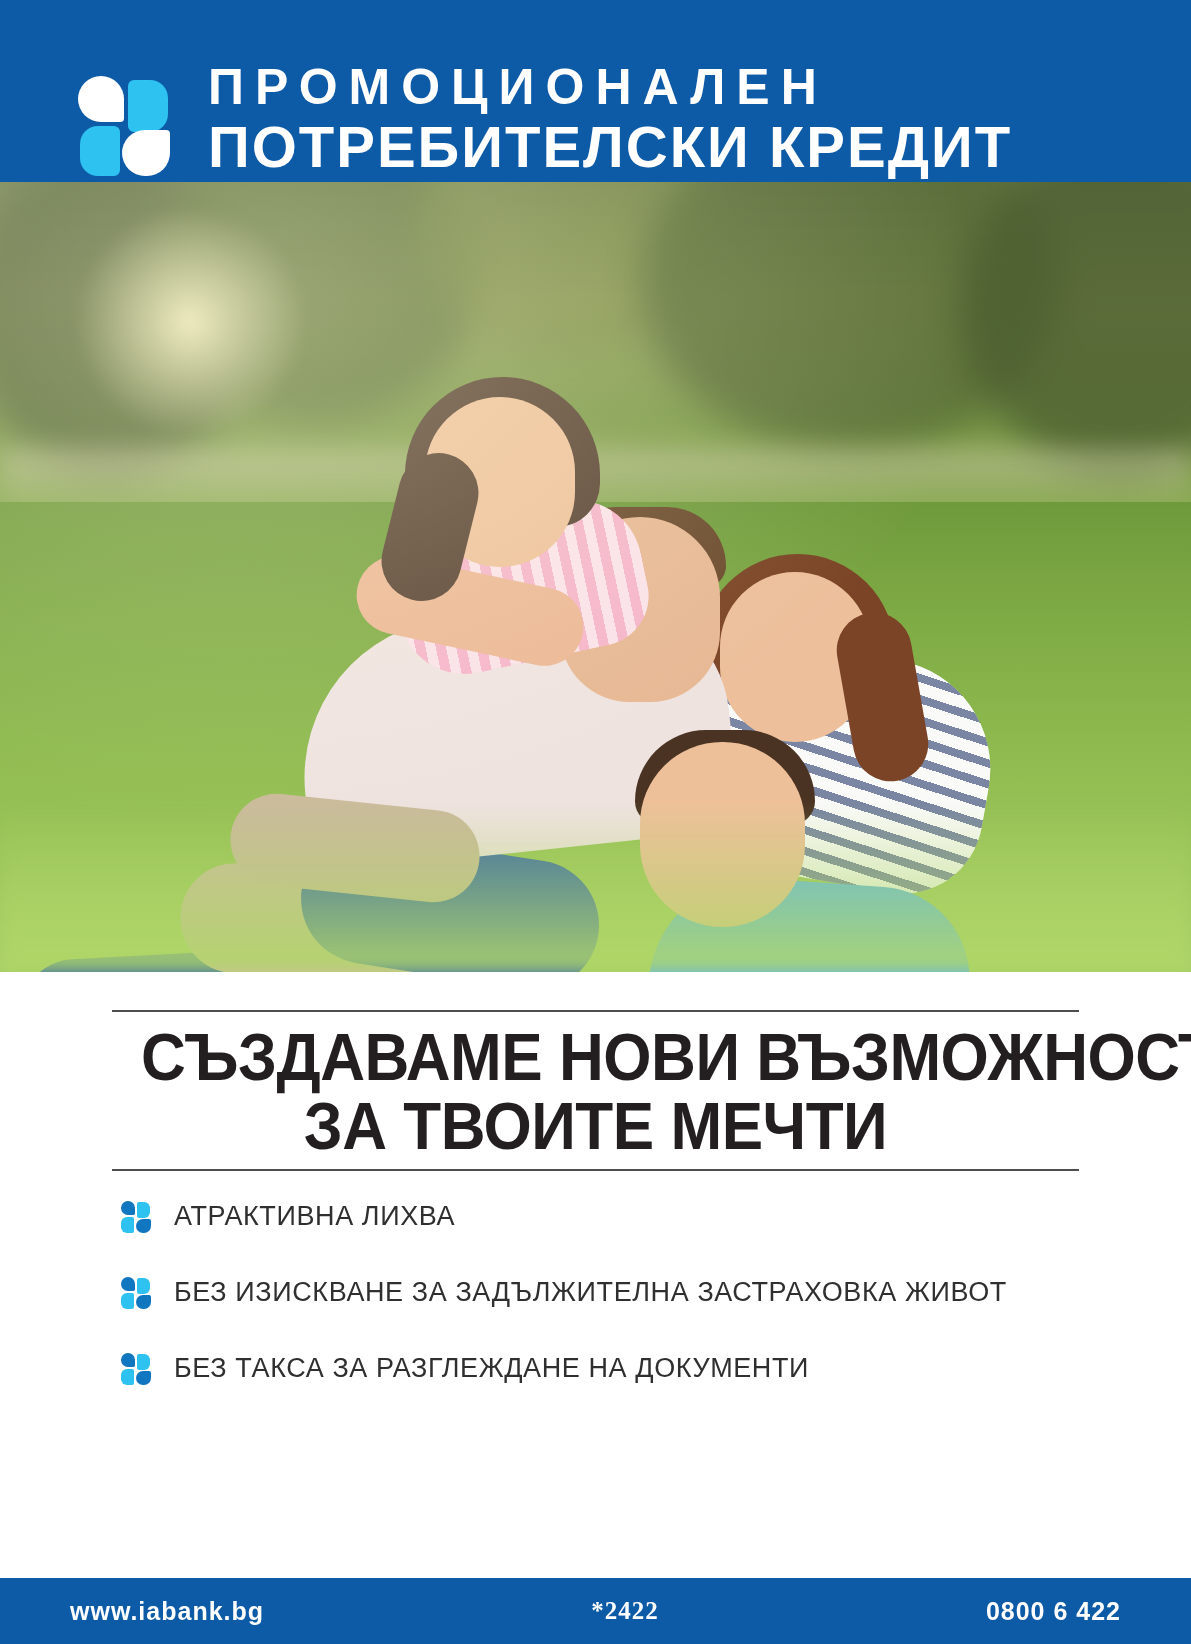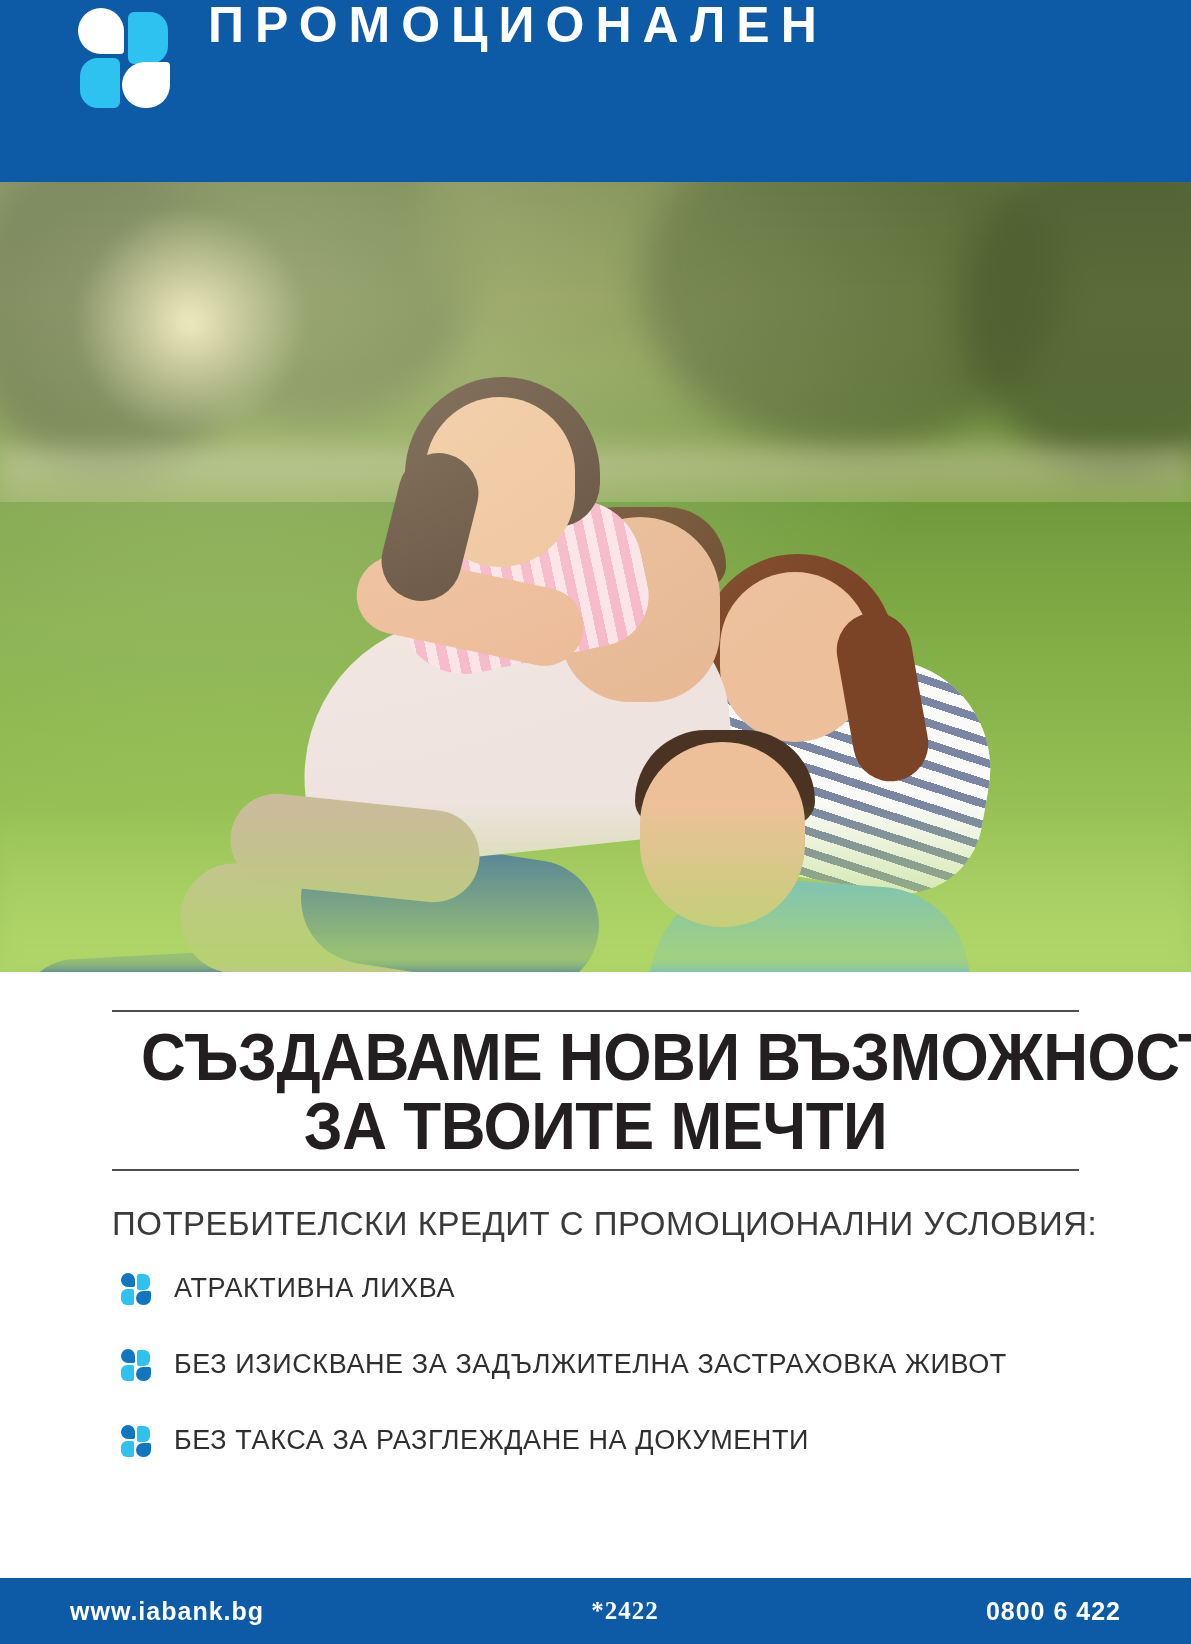--- a/index.html
+++ b/index.html
@@ -23,21 +23,21 @@
     display: flex;
     flex-direction: column;
   }
 
   
   .header {
     position: relative;
     height: 182px;
     background: #0d5aa7;
     display: flex;
-    align-items: flex-start;
+    align-items: flex-end;
     padding: 0 0 0 70px;
     box-sizing: border-box;
     flex: 0 0 auto;
   }
   .header-logo {
     width: 110px;
     height: 110px;
     position: relative;
     flex: 0 0 auto;
     margin-top: 4px;
@@ -404,20 +404,21 @@
 
   <div class="header">
     <div class="header-logo">
       <div class="logo-shape logo-tl"></div>
       <div class="logo-shape logo-tr"></div>
       <div class="logo-shape logo-bl"></div>
       <div class="logo-shape logo-br"></div>
     </div>
     <div class="header-text">
       <div class="header-line1">ПРОМОЦИОНАЛЕН</div>
+      <div class="header-line2">ПОТРЕБИТЕЛСКИ КРЕДИТ</div>
     </div>
   </div>
 
   <div class="hero">
     <div class="hero-sky"></div>
     <div class="hero-blur-tree t1"></div>
     <div class="hero-blur-tree t2"></div>
     <div class="hero-blur-tree t5"></div>
     <div class="hero-blur-tree t3"></div>
     <div class="hero-blur-tree t4"></div>
@@ -461,21 +462,20 @@
   <div class="content">
     <div class="rule"></div>
 
     <div class="headline">
       <div class="headline-l1">СЪЗДАВАМЕ НОВИ ВЪЗМОЖНОСТИ</div>
       <div class="headline-l2">ЗА ТВОИТЕ МЕЧТИ</div>
     </div>
 
     <div class="rule"></div>
 
-    <div class="subhead">ПОТРЕБИТЕЛСКИ КРЕДИТ С ПРОМОЦИОНАЛНИ УСЛОВИЯ:</div>
 
     <div class="bullets">
 
       <div class="bullet">
         <span class="bullet-icon">
           <span class="bi bi-tl"></span>
             <span class="bi bi-tr"></span>
             <span class="bi bi-bl"></span>
             <span class="bi bi-br"></span>
         </span>

